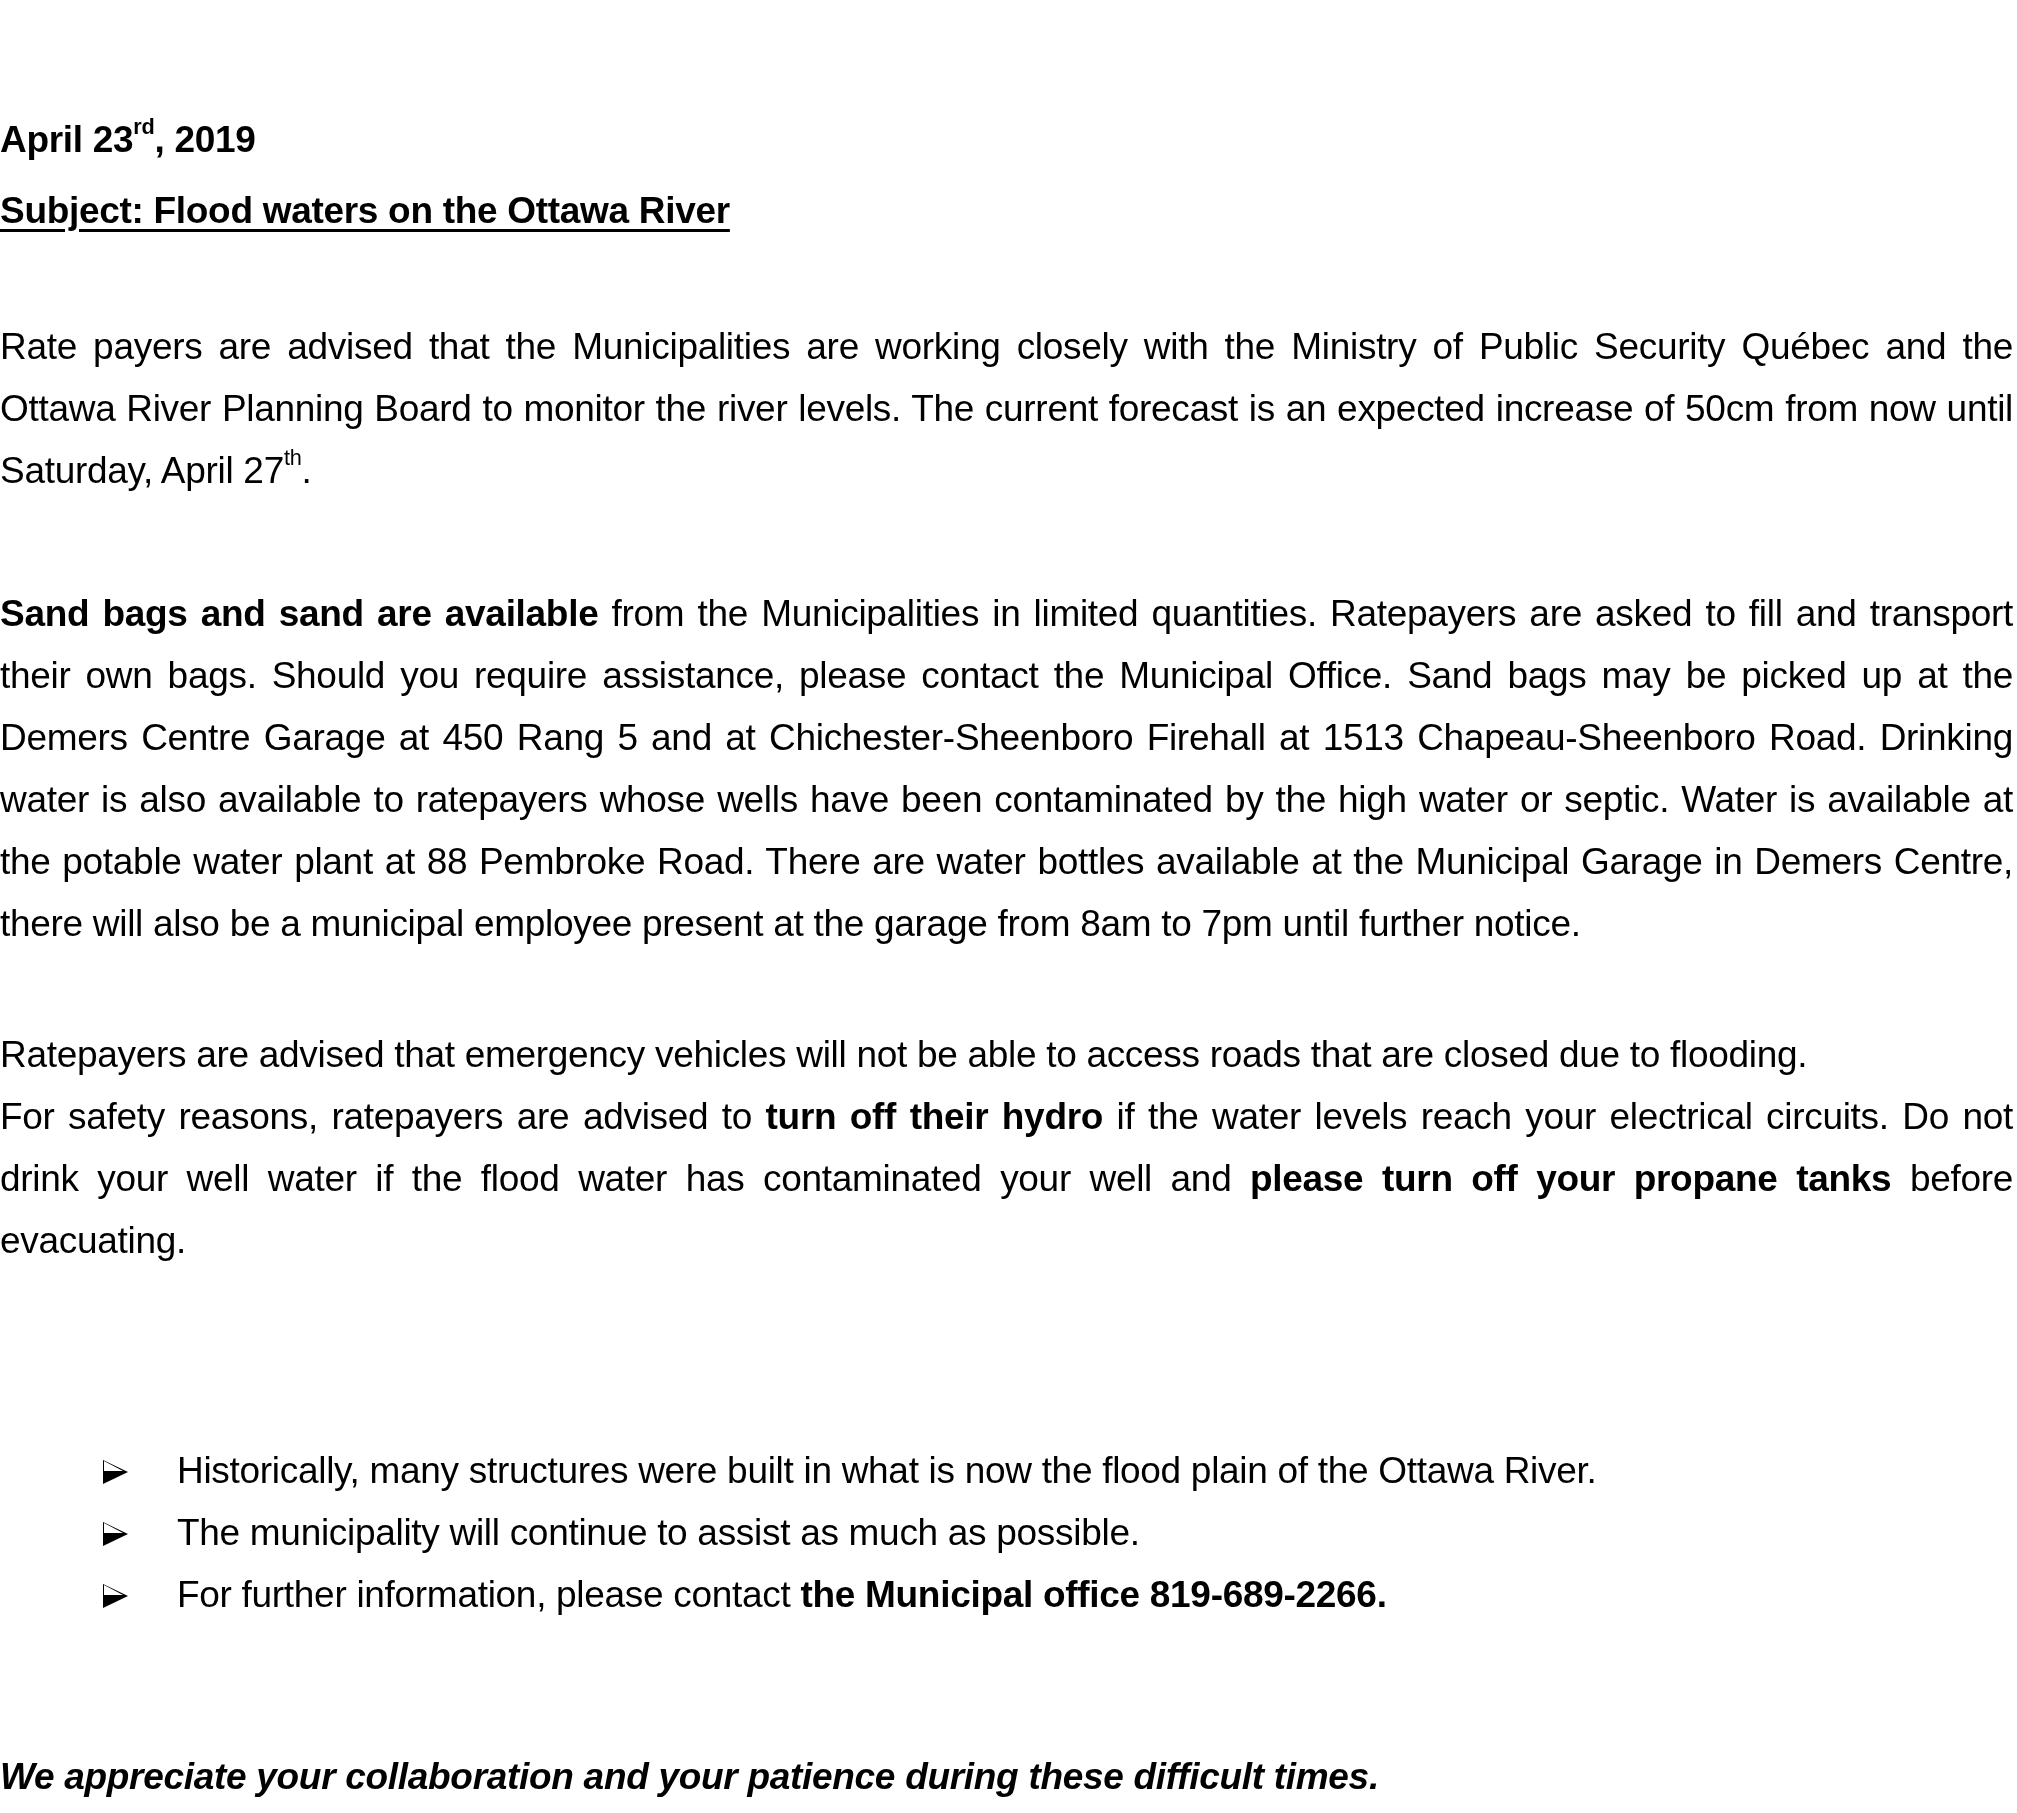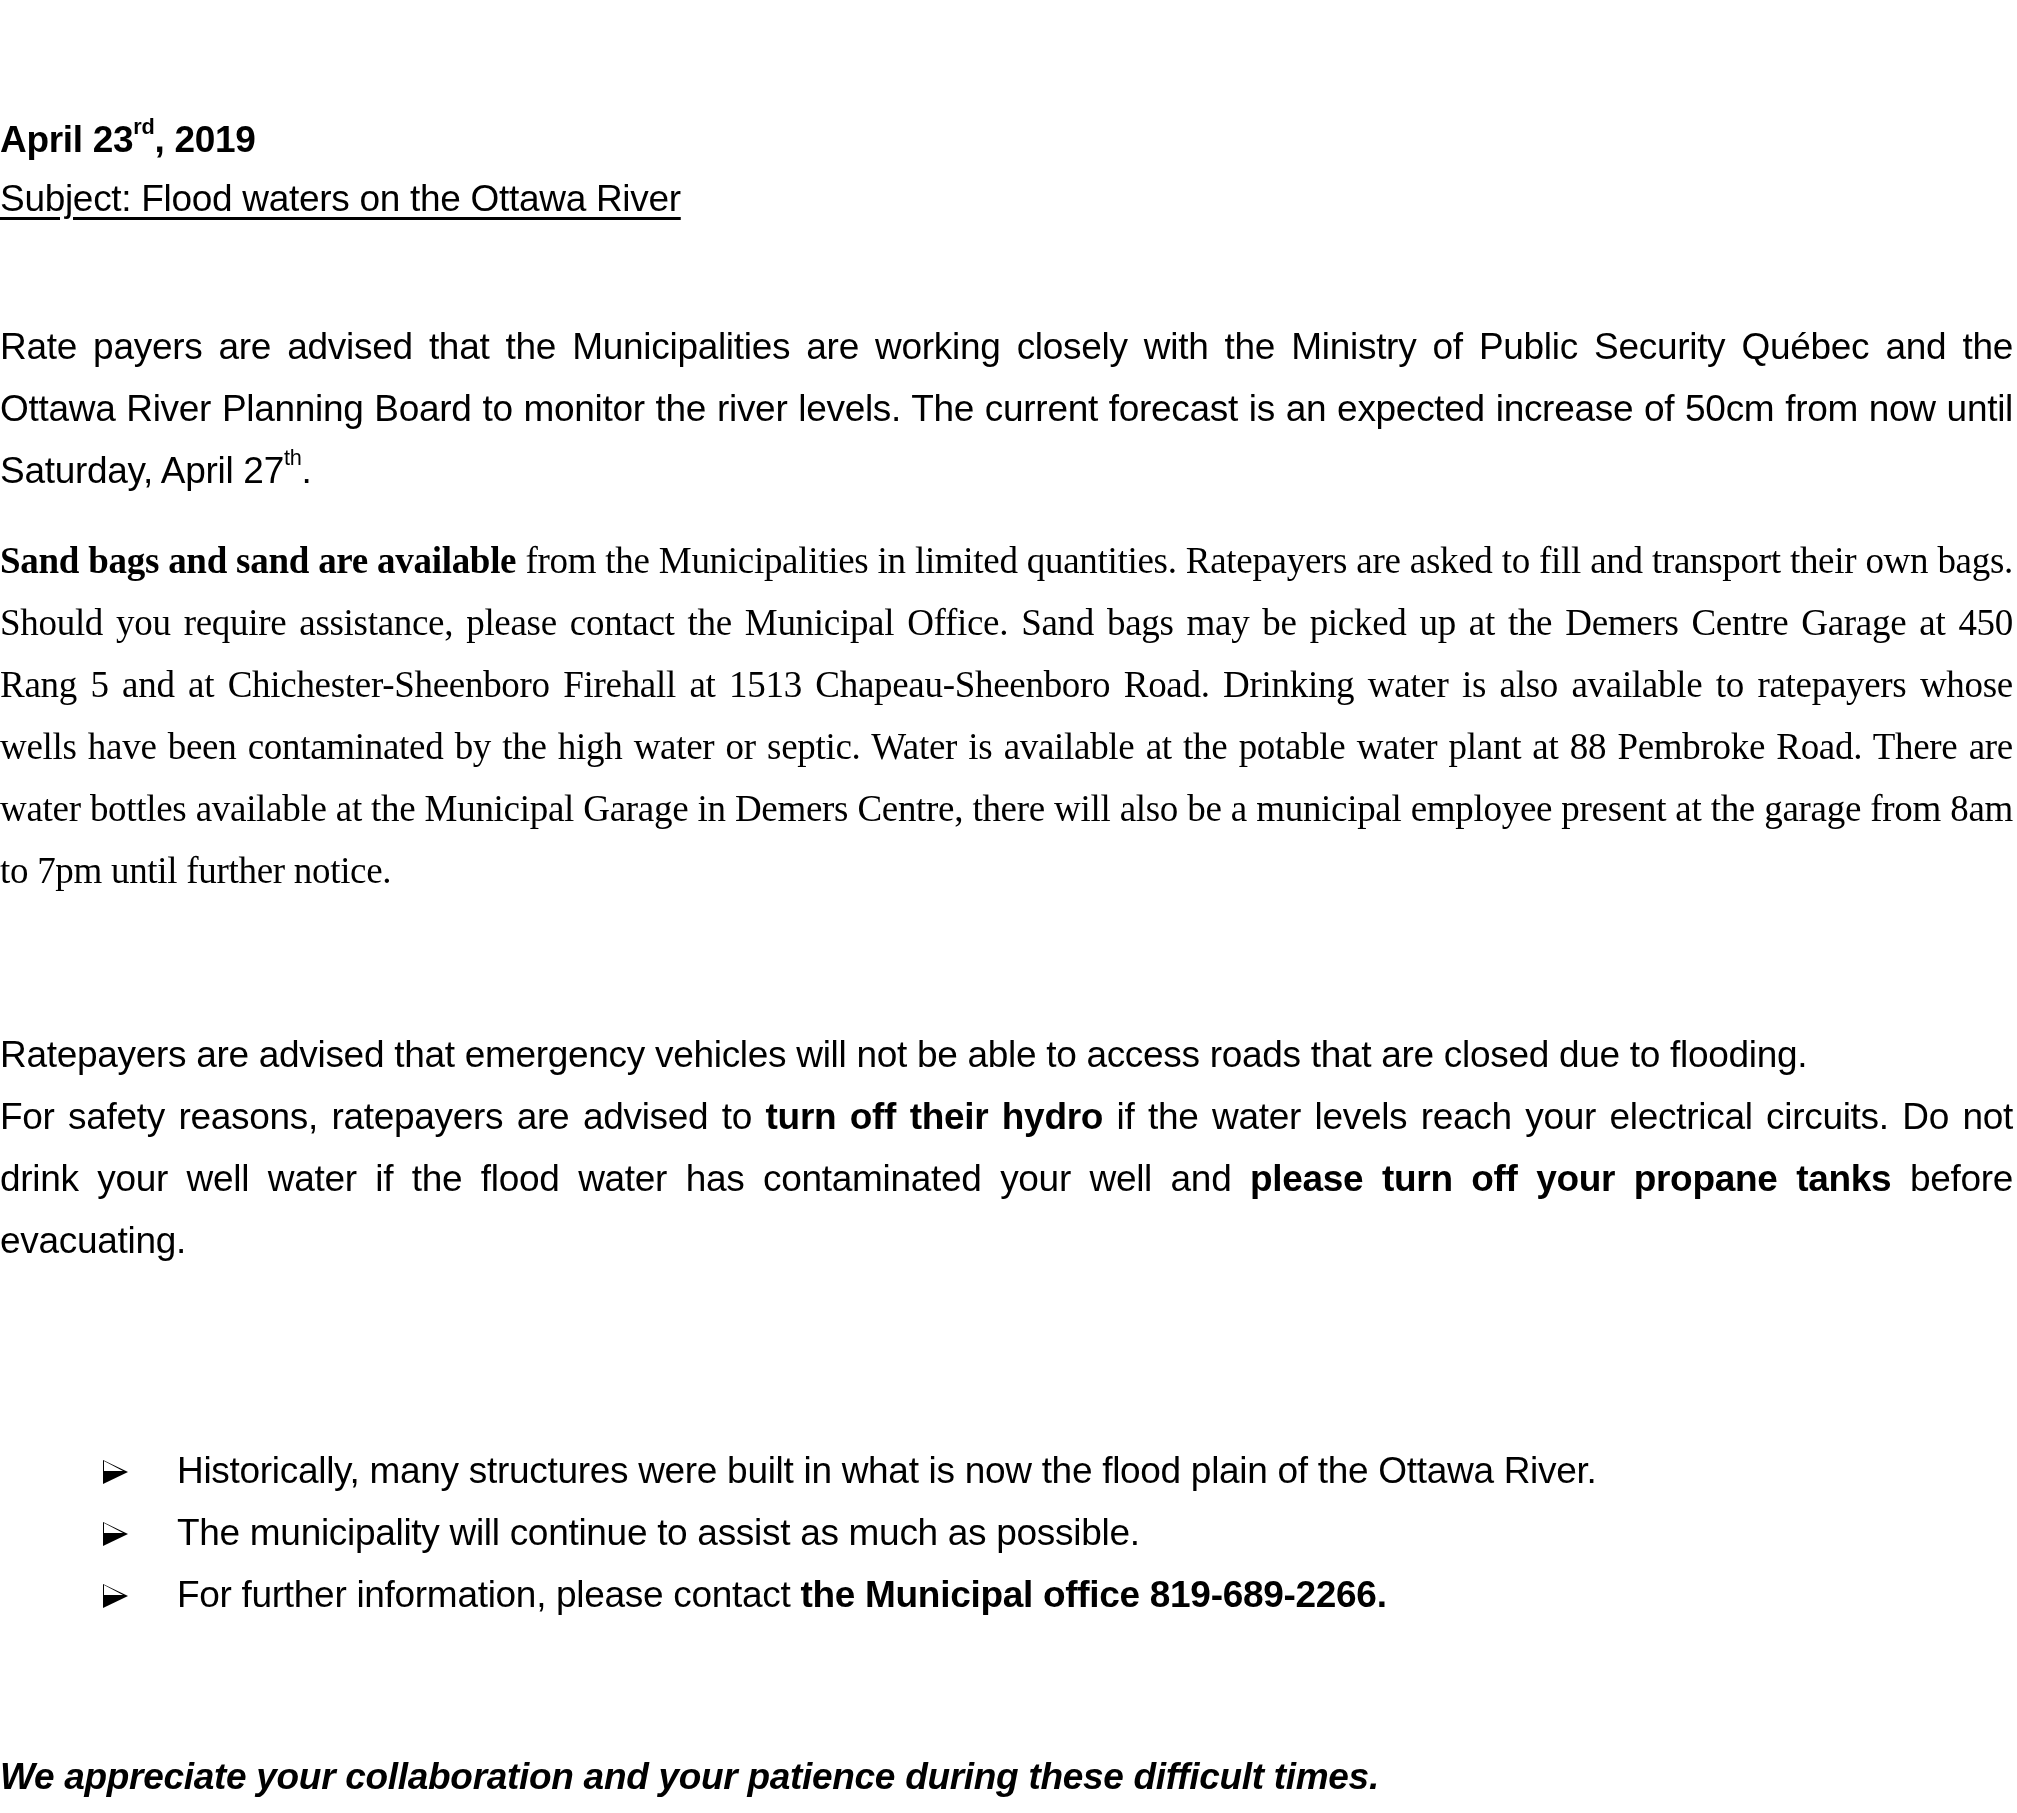--- a/index.html
+++ b/index.html
@@ -4,23 +4,23 @@
 <style>
   html, body { margin: 0; padding: 0; background: #ffffff; }
   body { width: 2017px; height: 1814px; overflow: hidden; position: relative;
          font-family: "Liberation Sans", "DejaVu Sans", sans-serif; color: #000; }
   .doc { position: absolute; left: 0; top: 0; width: 2013px; }
   .line-block { position: absolute; left: 0; width: 2013px; font-size: 37px; line-height: 62px;
                 text-align: justify; letter-spacing: -0.3px; }
   .bold { font-weight: bold; text-align: center; }
   sup { font-size: 21.7px; line-height: 0; vertical-align: 17.7px; }
   .date { top: 61px; font-weight: bold; margin-top: 48px; }
-  .subject { top: 168px; font-weight: normal; text-decoration: underline; text-underline-offset: 5.9px; }
+  .subject { top: 180px; font-weight: bold; text-decoration: underline; text-underline-offset: 5.9px; }
   .p1 { top: 316px; }
-  .p2 { top: 530px; font-family: Liberation Serif, serif; }
+  .p2 { top: 583px; }
   .p3 { top: 1024px; }
   .bullets { position: absolute; left: 0; top: 1428px; width: 2013px; margin: 12px; padding: 0; list-style: none;
              font-size: 37px; line-height: 62px; letter-spacing: -0.3px; }
   .bullets li { position: relative; padding-left: 165px; }
   .bullet-icon { position: absolute; left: 91px; top: 19.7px; width: 0; height: 0;
                  border-top: 12.8px solid transparent; border-bottom: 12.8px solid transparent;
                  border-left: 25.6px solid #000; }
   .bullet-icon::after { content: ""; position: absolute; left: -23.6px; top: -10.8px; width: 0; height: 0;
                  border-top: 10.8px solid transparent; border-left: 19.7px solid #fff; }
   .closing { position: absolute; left: 0; top: 1746px; font-size: 37px; line-height: 62px;

